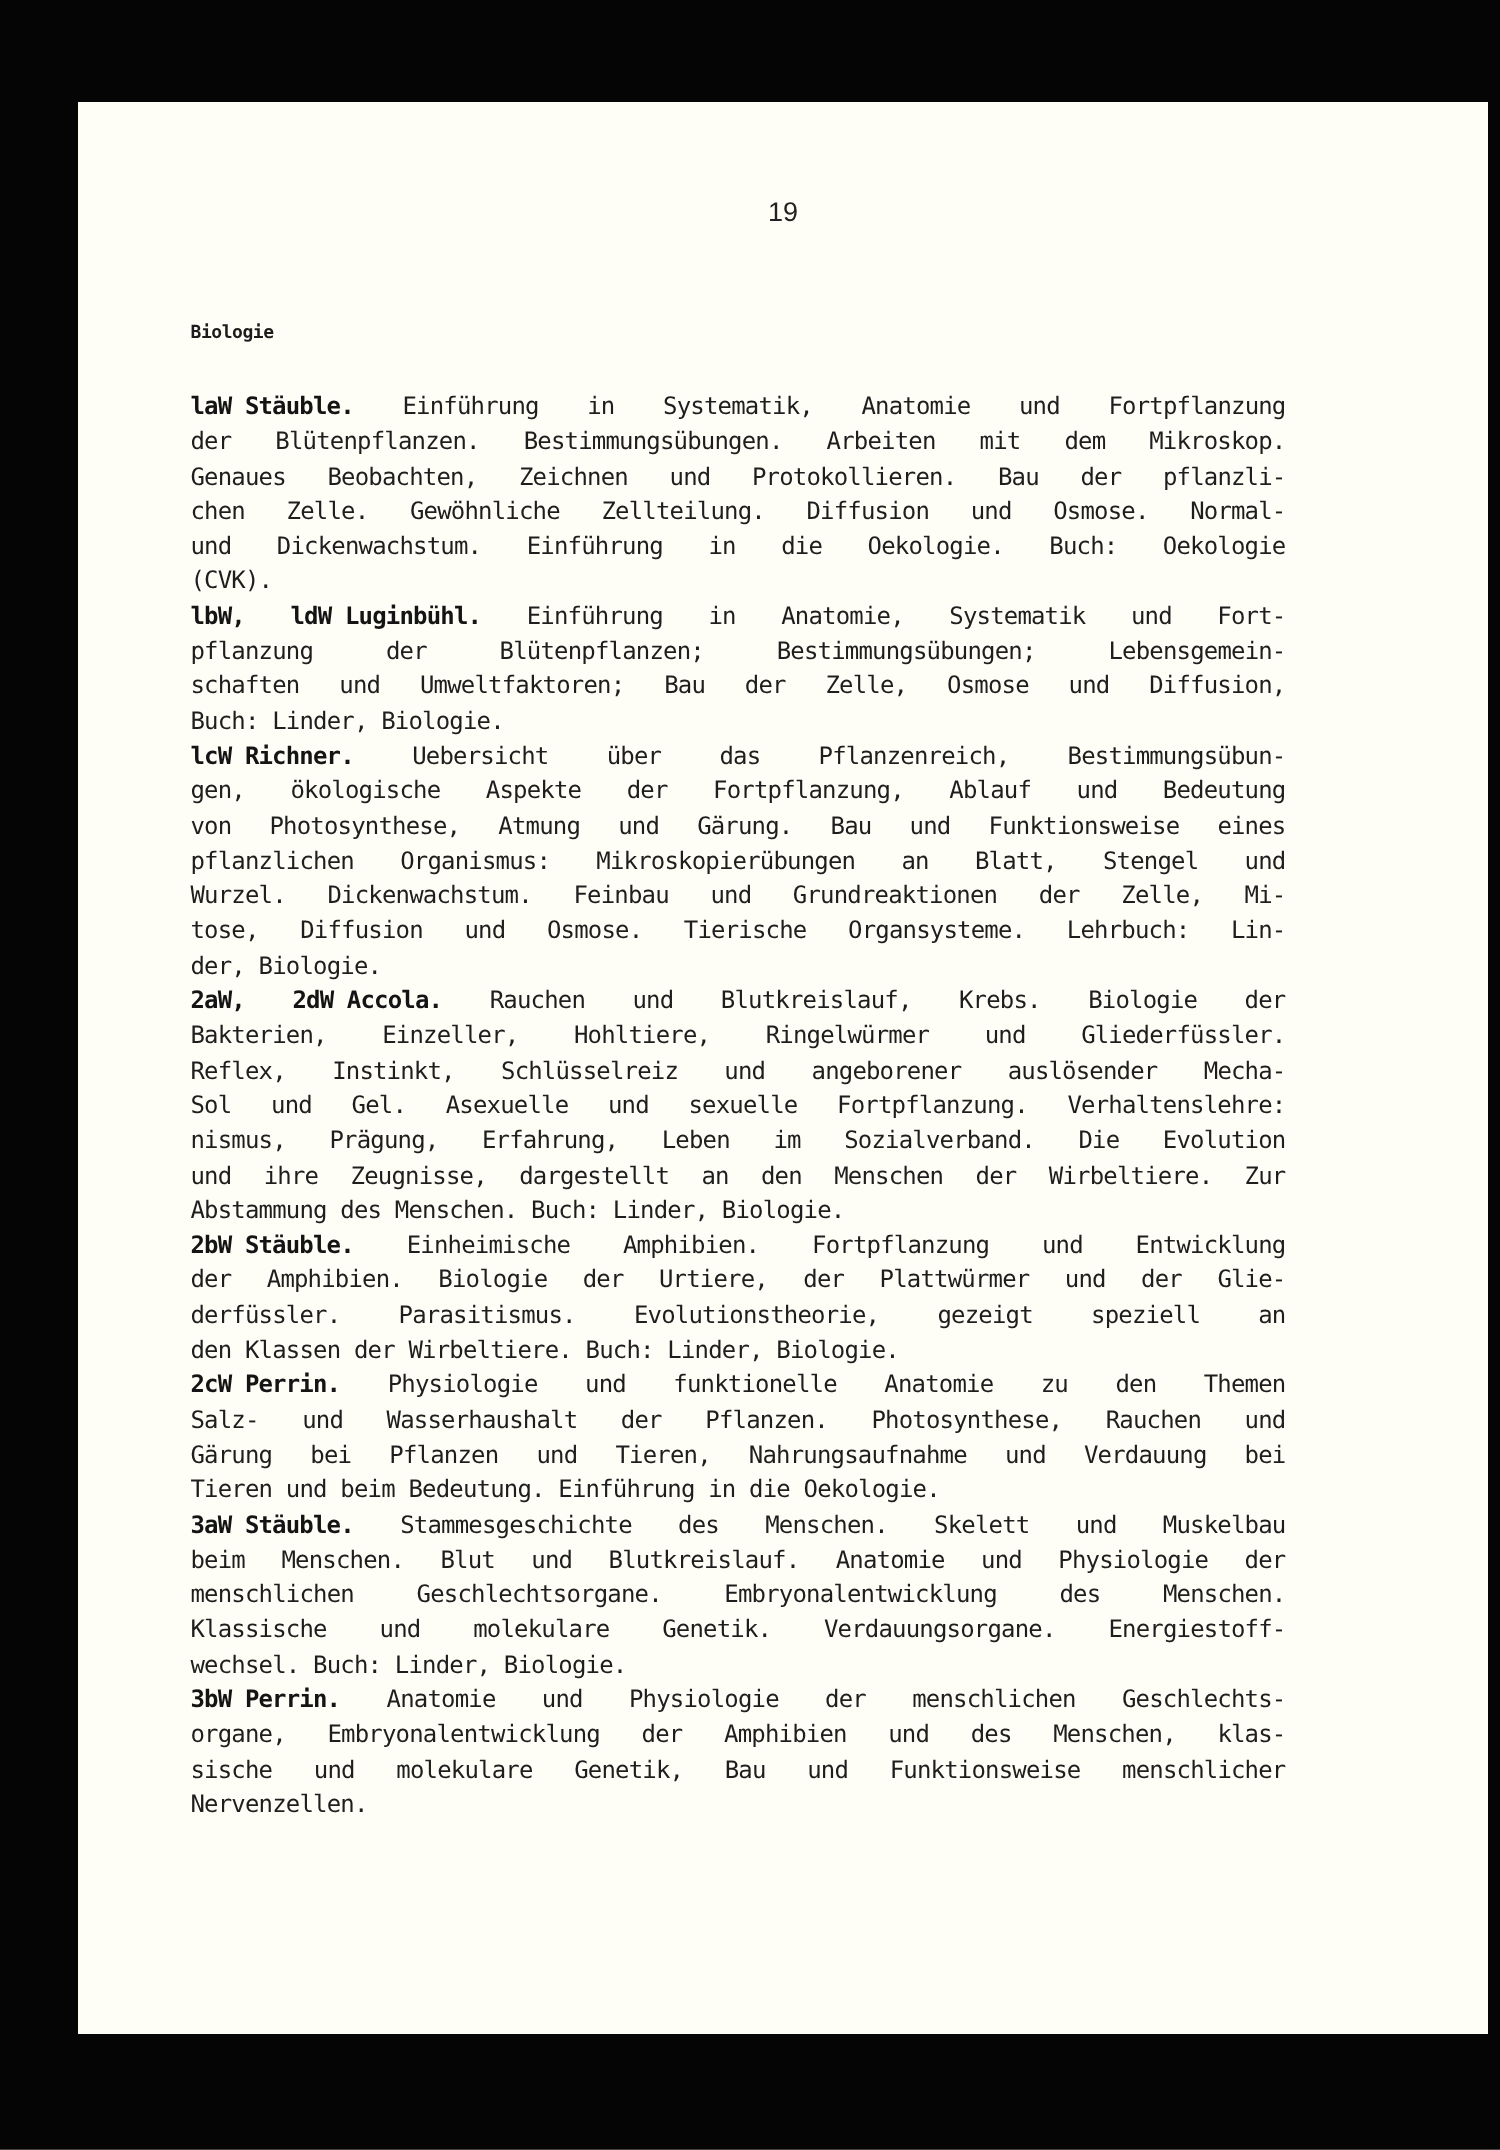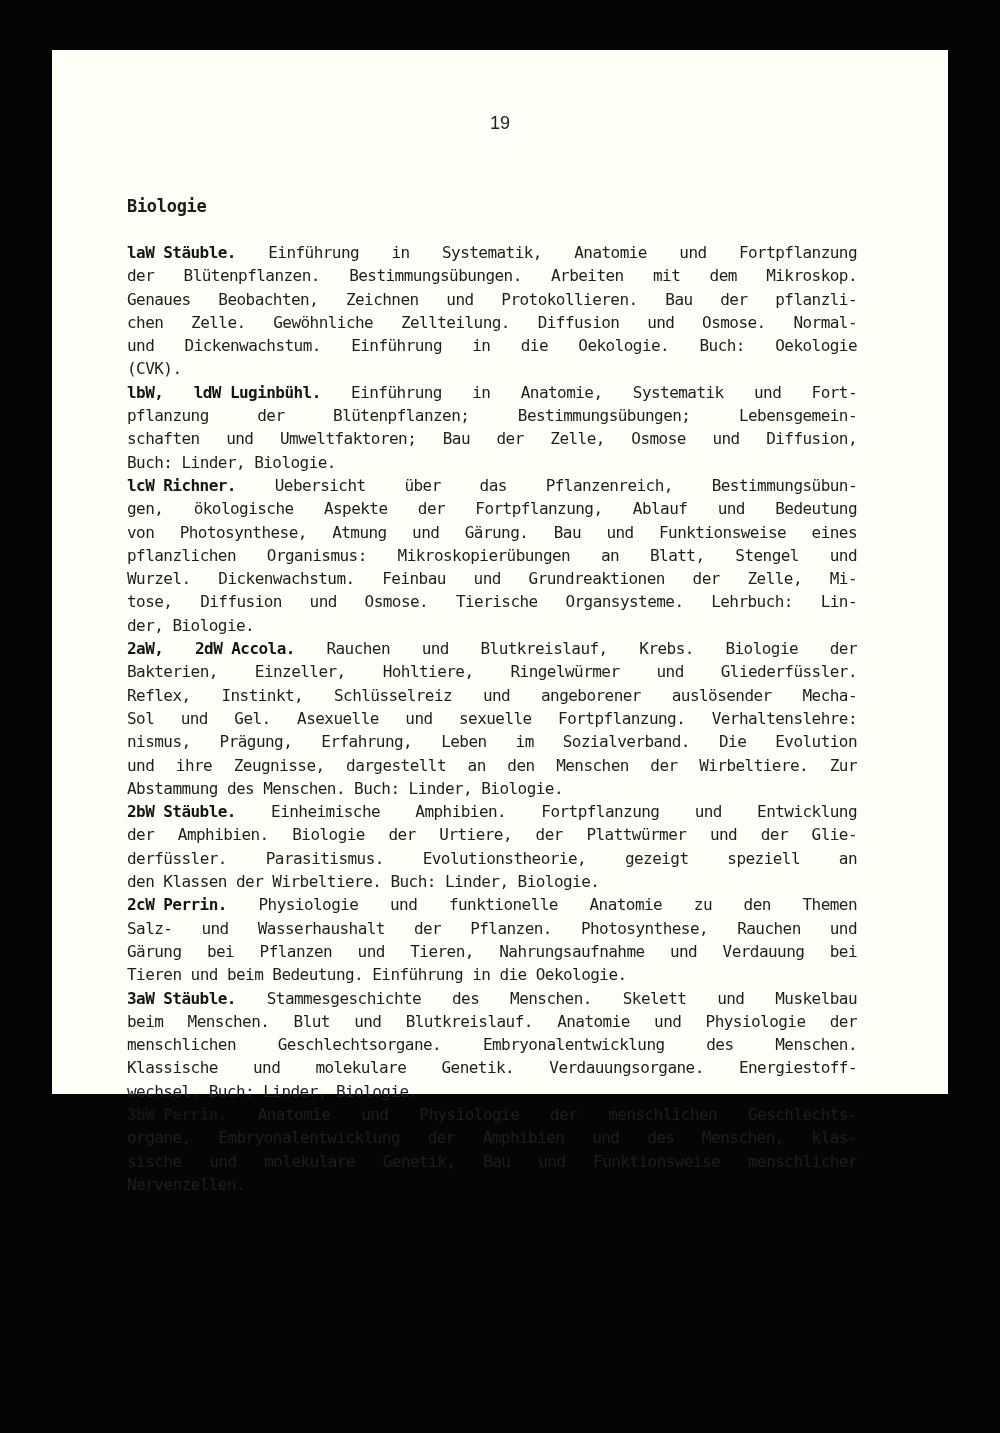--- a/index.html
+++ b/index.html
@@ -9,41 +9,42 @@
     }
     body {
       width: 1000px;
       height: 1433px;
       position: relative;
       overflow: hidden;
     }
     .page {
       position: absolute;
       left: 52px;
-      top: 50px;
+      top: 68px;
       width: 896px;
-      height: 1044px;
+      height: 1288px;
       background: #fefdf6;
+      padding-left: 44px;
     }
     .page-number {
       position: absolute;
       left: 0;
       width: 100%;
       top: 63px;
       text-align: center;
       font-family: "Liberation Sans", sans-serif;
       font-size: 18px;
       color: #222;
     }
     .section-title {
       position: absolute;
       left: 75px;
       top: 146px;
       font-family: "DejaVu Sans Mono", monospace;
-      font-size: 17px;
+      font-size: 12px;
       font-weight: bold;
       color: #1c1c1c;
       letter-spacing: -0.3px;
     }
     .content {
       position: absolute;
       left: 75px;
       top: 191px;
       width: 730px;
     }

